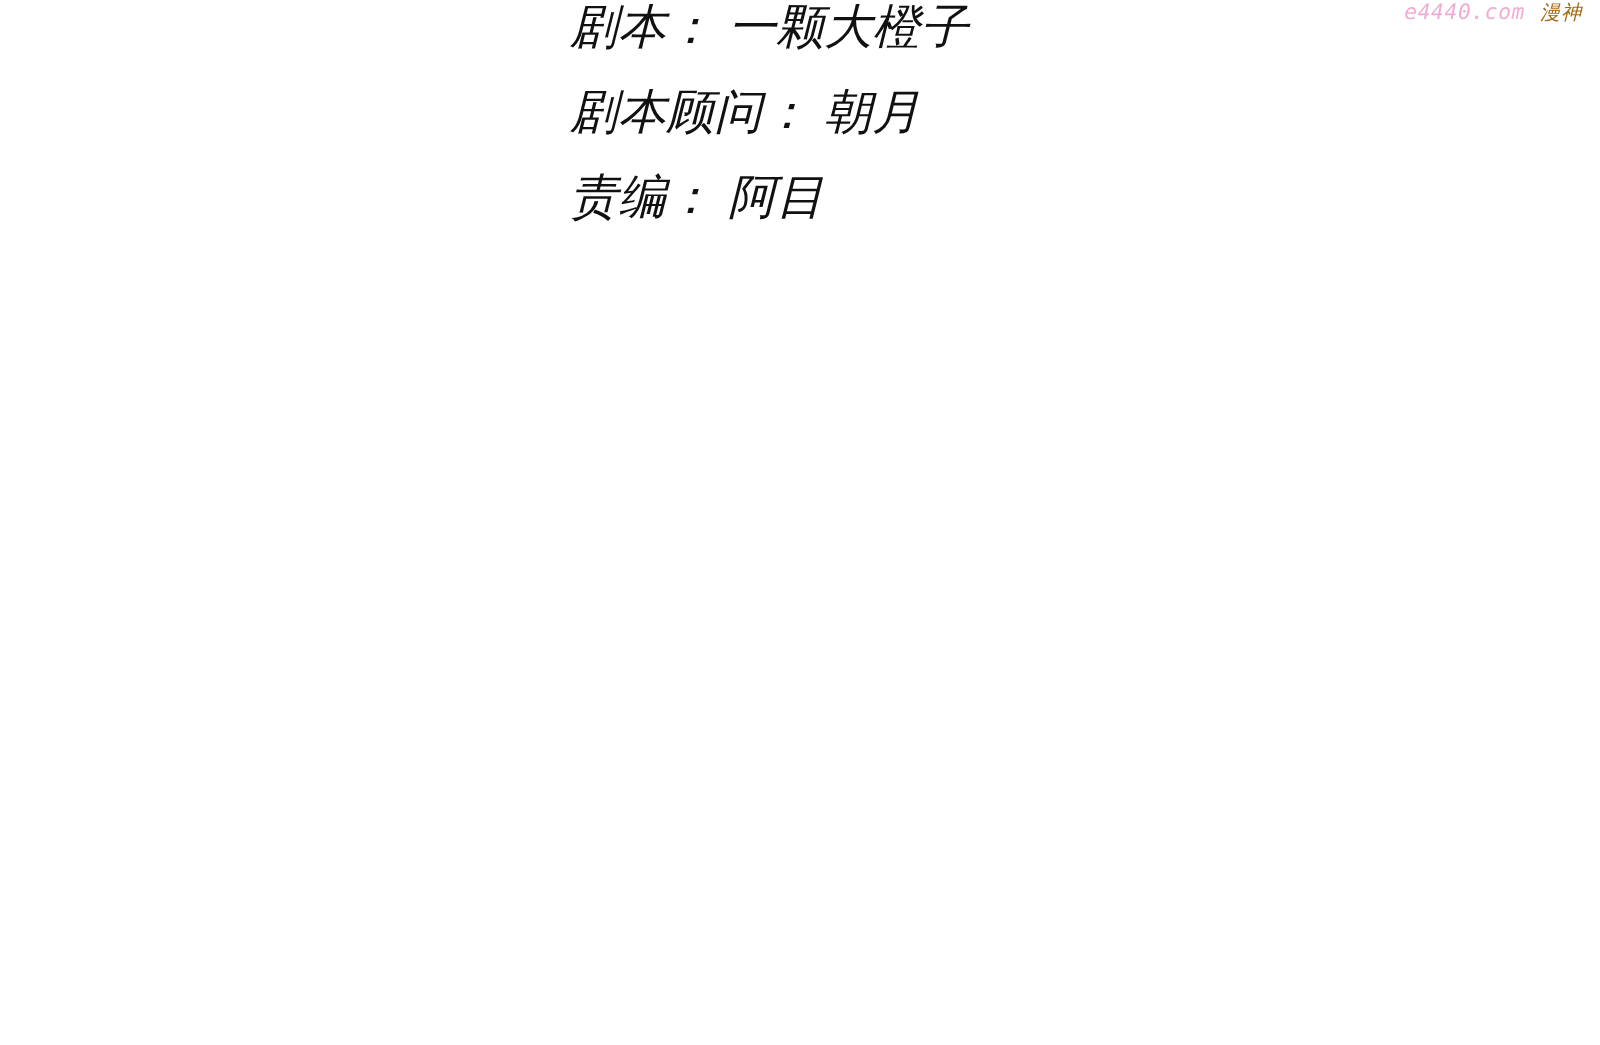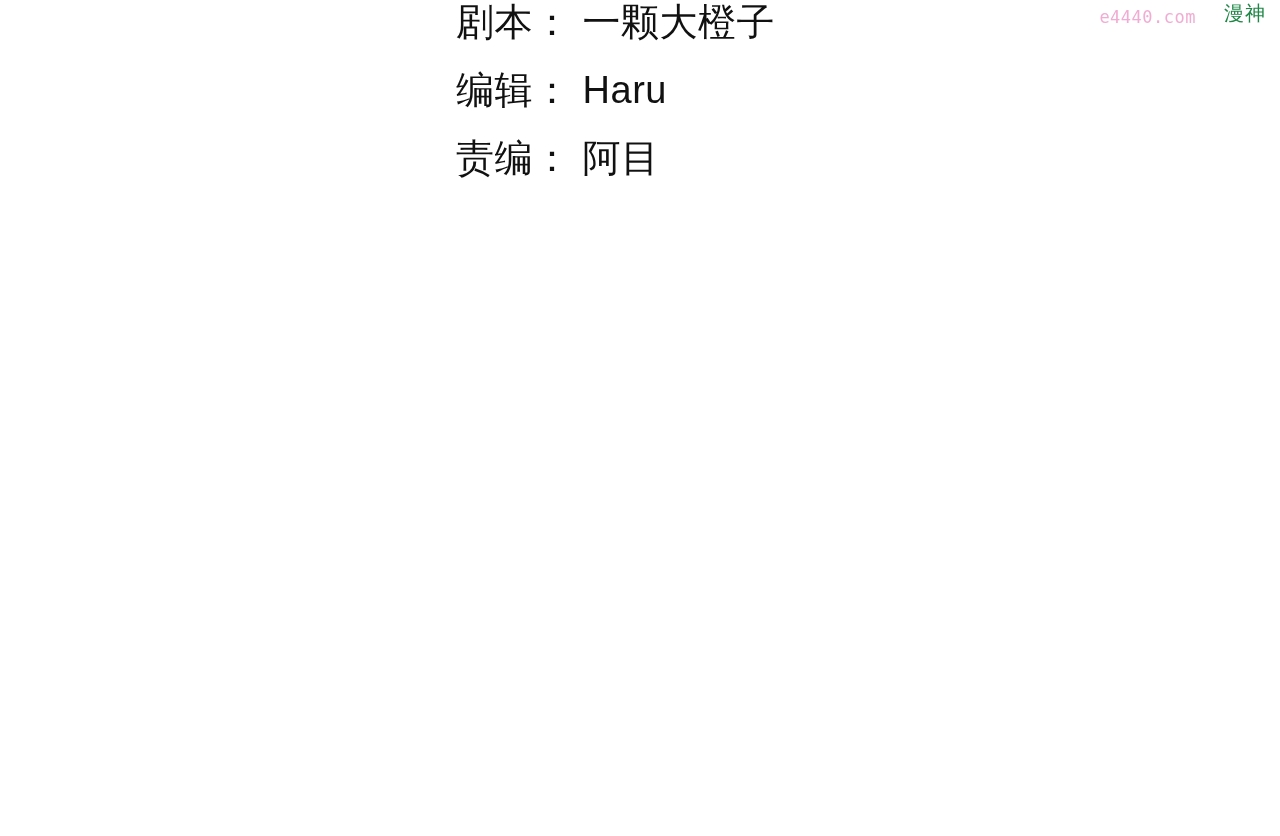--- a/index.html
+++ b/index.html
@@ -13,20 +13,21 @@
     position: relative;
     overflow: hidden;
     font-family: "Liberation Sans", "DejaVu Sans", sans-serif;
     color: #000000;
   }
 
   #credits-page {
     position: absolute;
     inset: 0;
     background: #ffffff;
+    font-style: italic;
   }
 
   .credits-list {
     position: absolute;
     left: 456px;
     top: -12px;
     display: flex;
     flex-direction: column;
   }
 
@@ -37,45 +38,45 @@
     color: #111111;
     white-space: pre;
     letter-spacing: 0.5px;
   }
 
   .watermark {
     position: absolute;
     right: 14px;
     top: 0px;
     display: flex;
-    align-items: flex-end;
-    gap: 28px;
+    align-items: flex-start;
+    gap: 12px;
     opacity: 0.95;
   }
   .watermark-url {
     font-family: "DejaVu Sans Mono", "Liberation Mono", monospace;
     font-size: 17px;
     color: #f0a8d0;
     letter-spacing: 0.5px;
   }
   .watermark-name {
     font-family: "Liberation Sans", "DejaVu Sans", sans-serif;
-    font-size: 20px;
-    color: #15803d;
+    font-size: 16px;
+    color: #a16207;
     letter-spacing: 1px;
   }
 </style>
 </head>
 <body>
 
 <div id="credits-page">
 
   <div class="credits-list">
     <div class="credit-line">剧本： 一颗大橙子</div>
-    <div class="credit-line">编辑： Haru</div>
+    <div class="credit-line">剧本顾问： 朝月</div>
     <div class="credit-line">责编： 阿目</div>
   </div>
 
   <div class="watermark">
     <span class="watermark-url">e4440.com</span>
     <span class="watermark-name">漫神</span>
   </div>
 
 </div>
 

